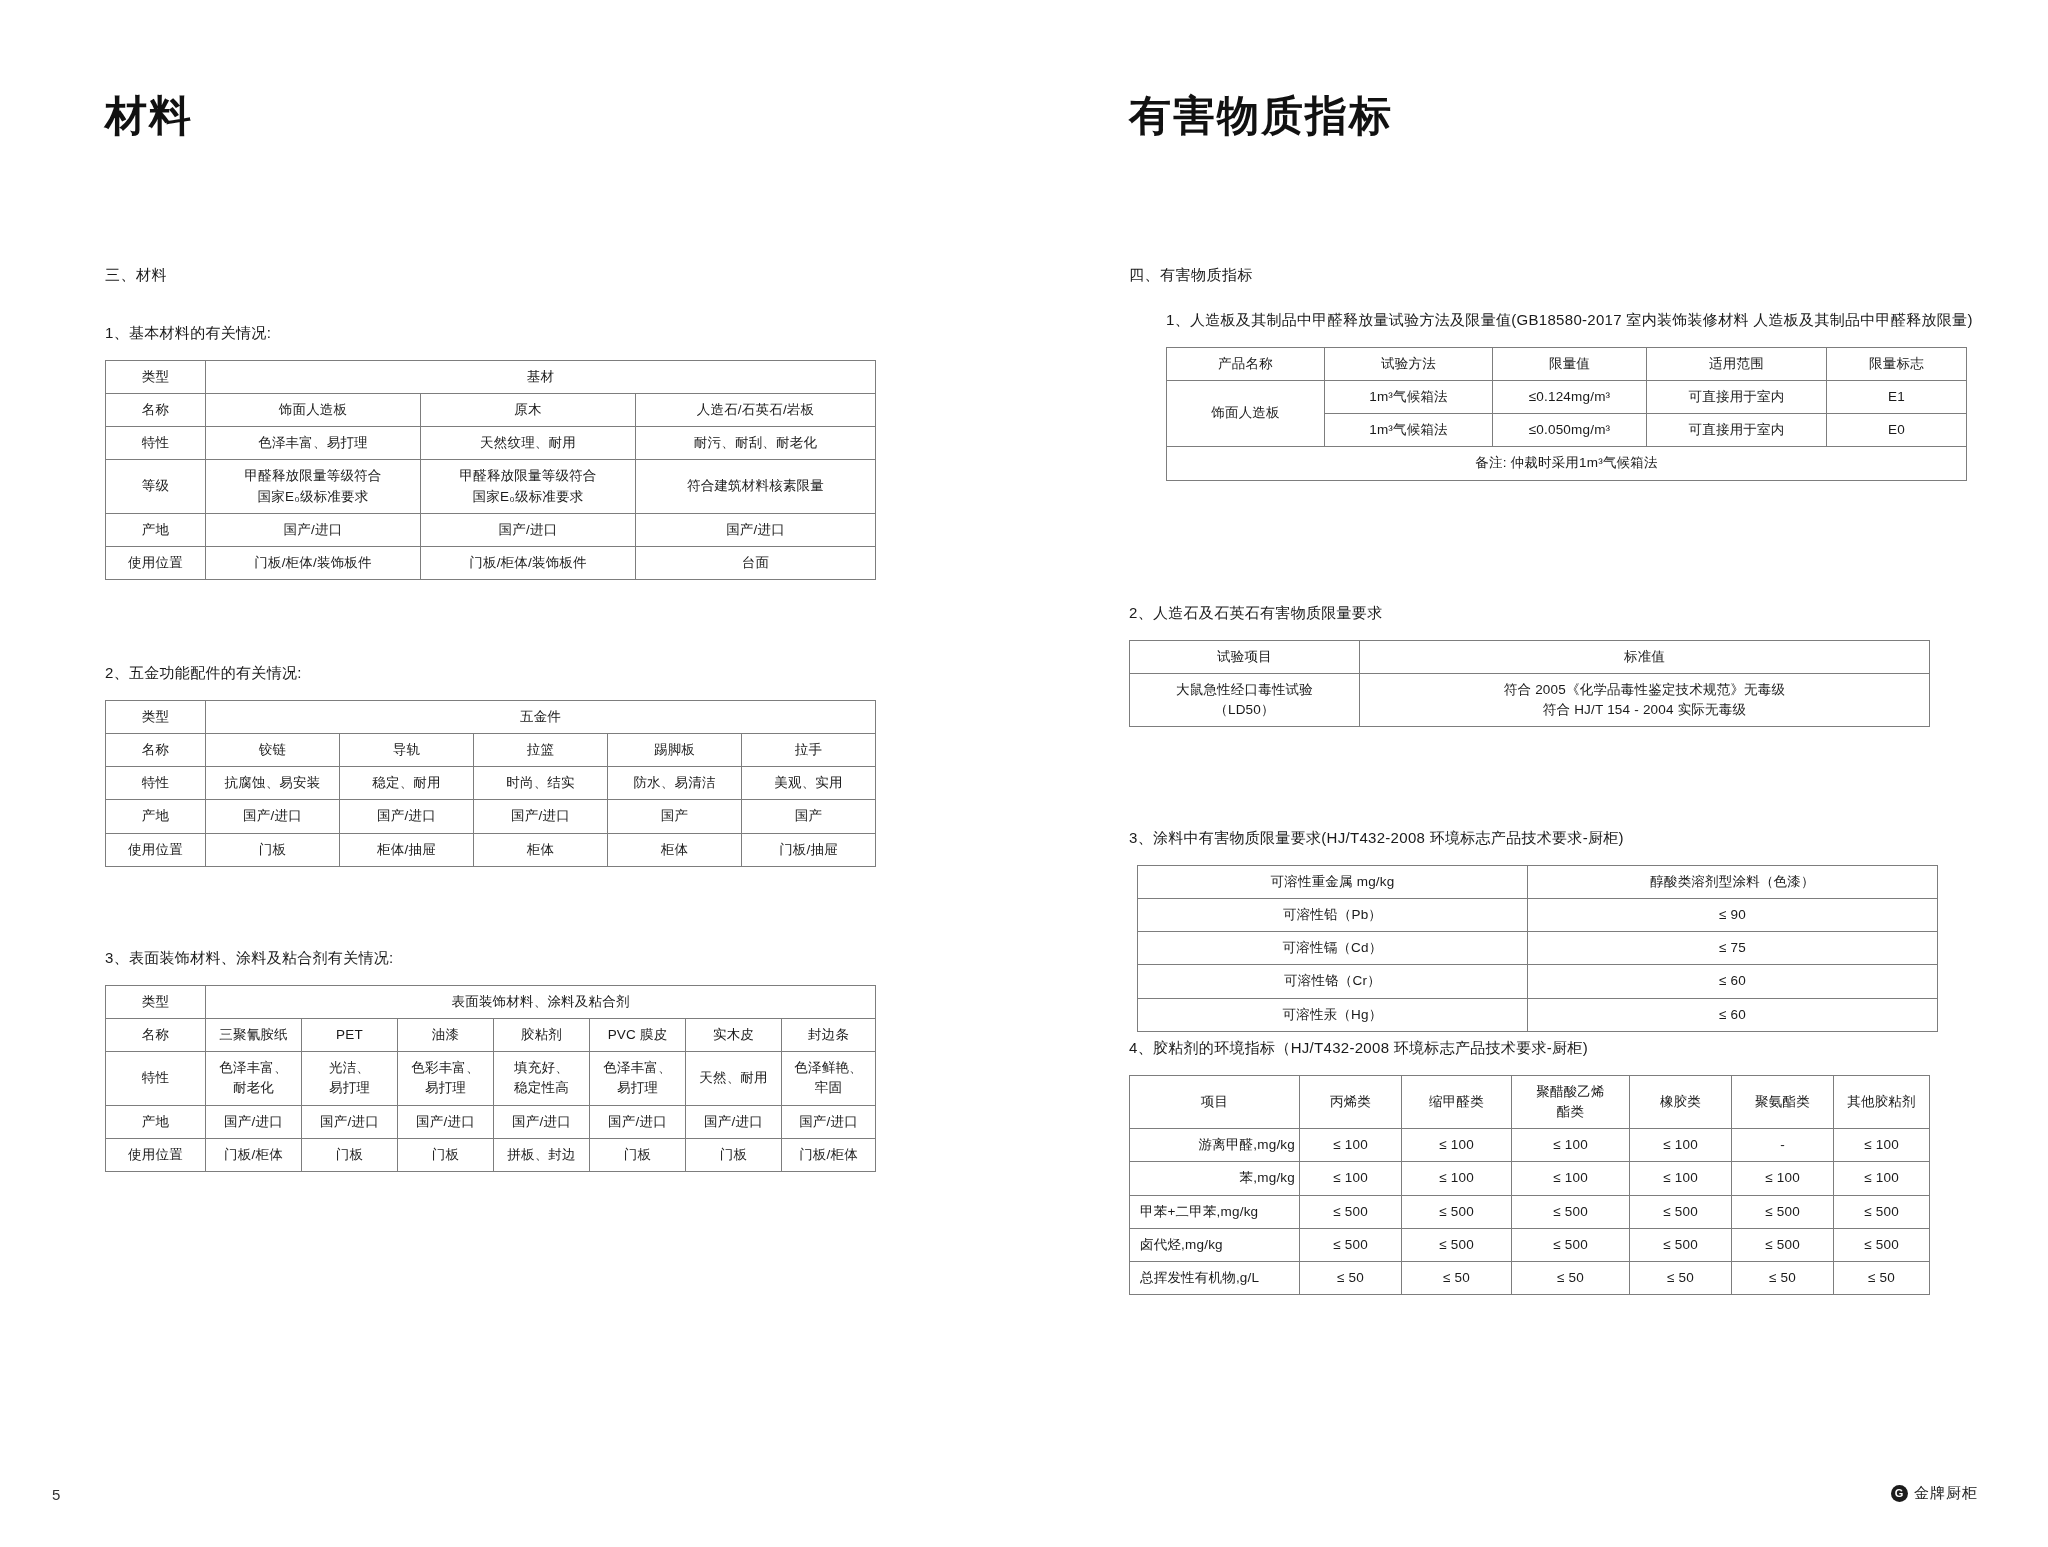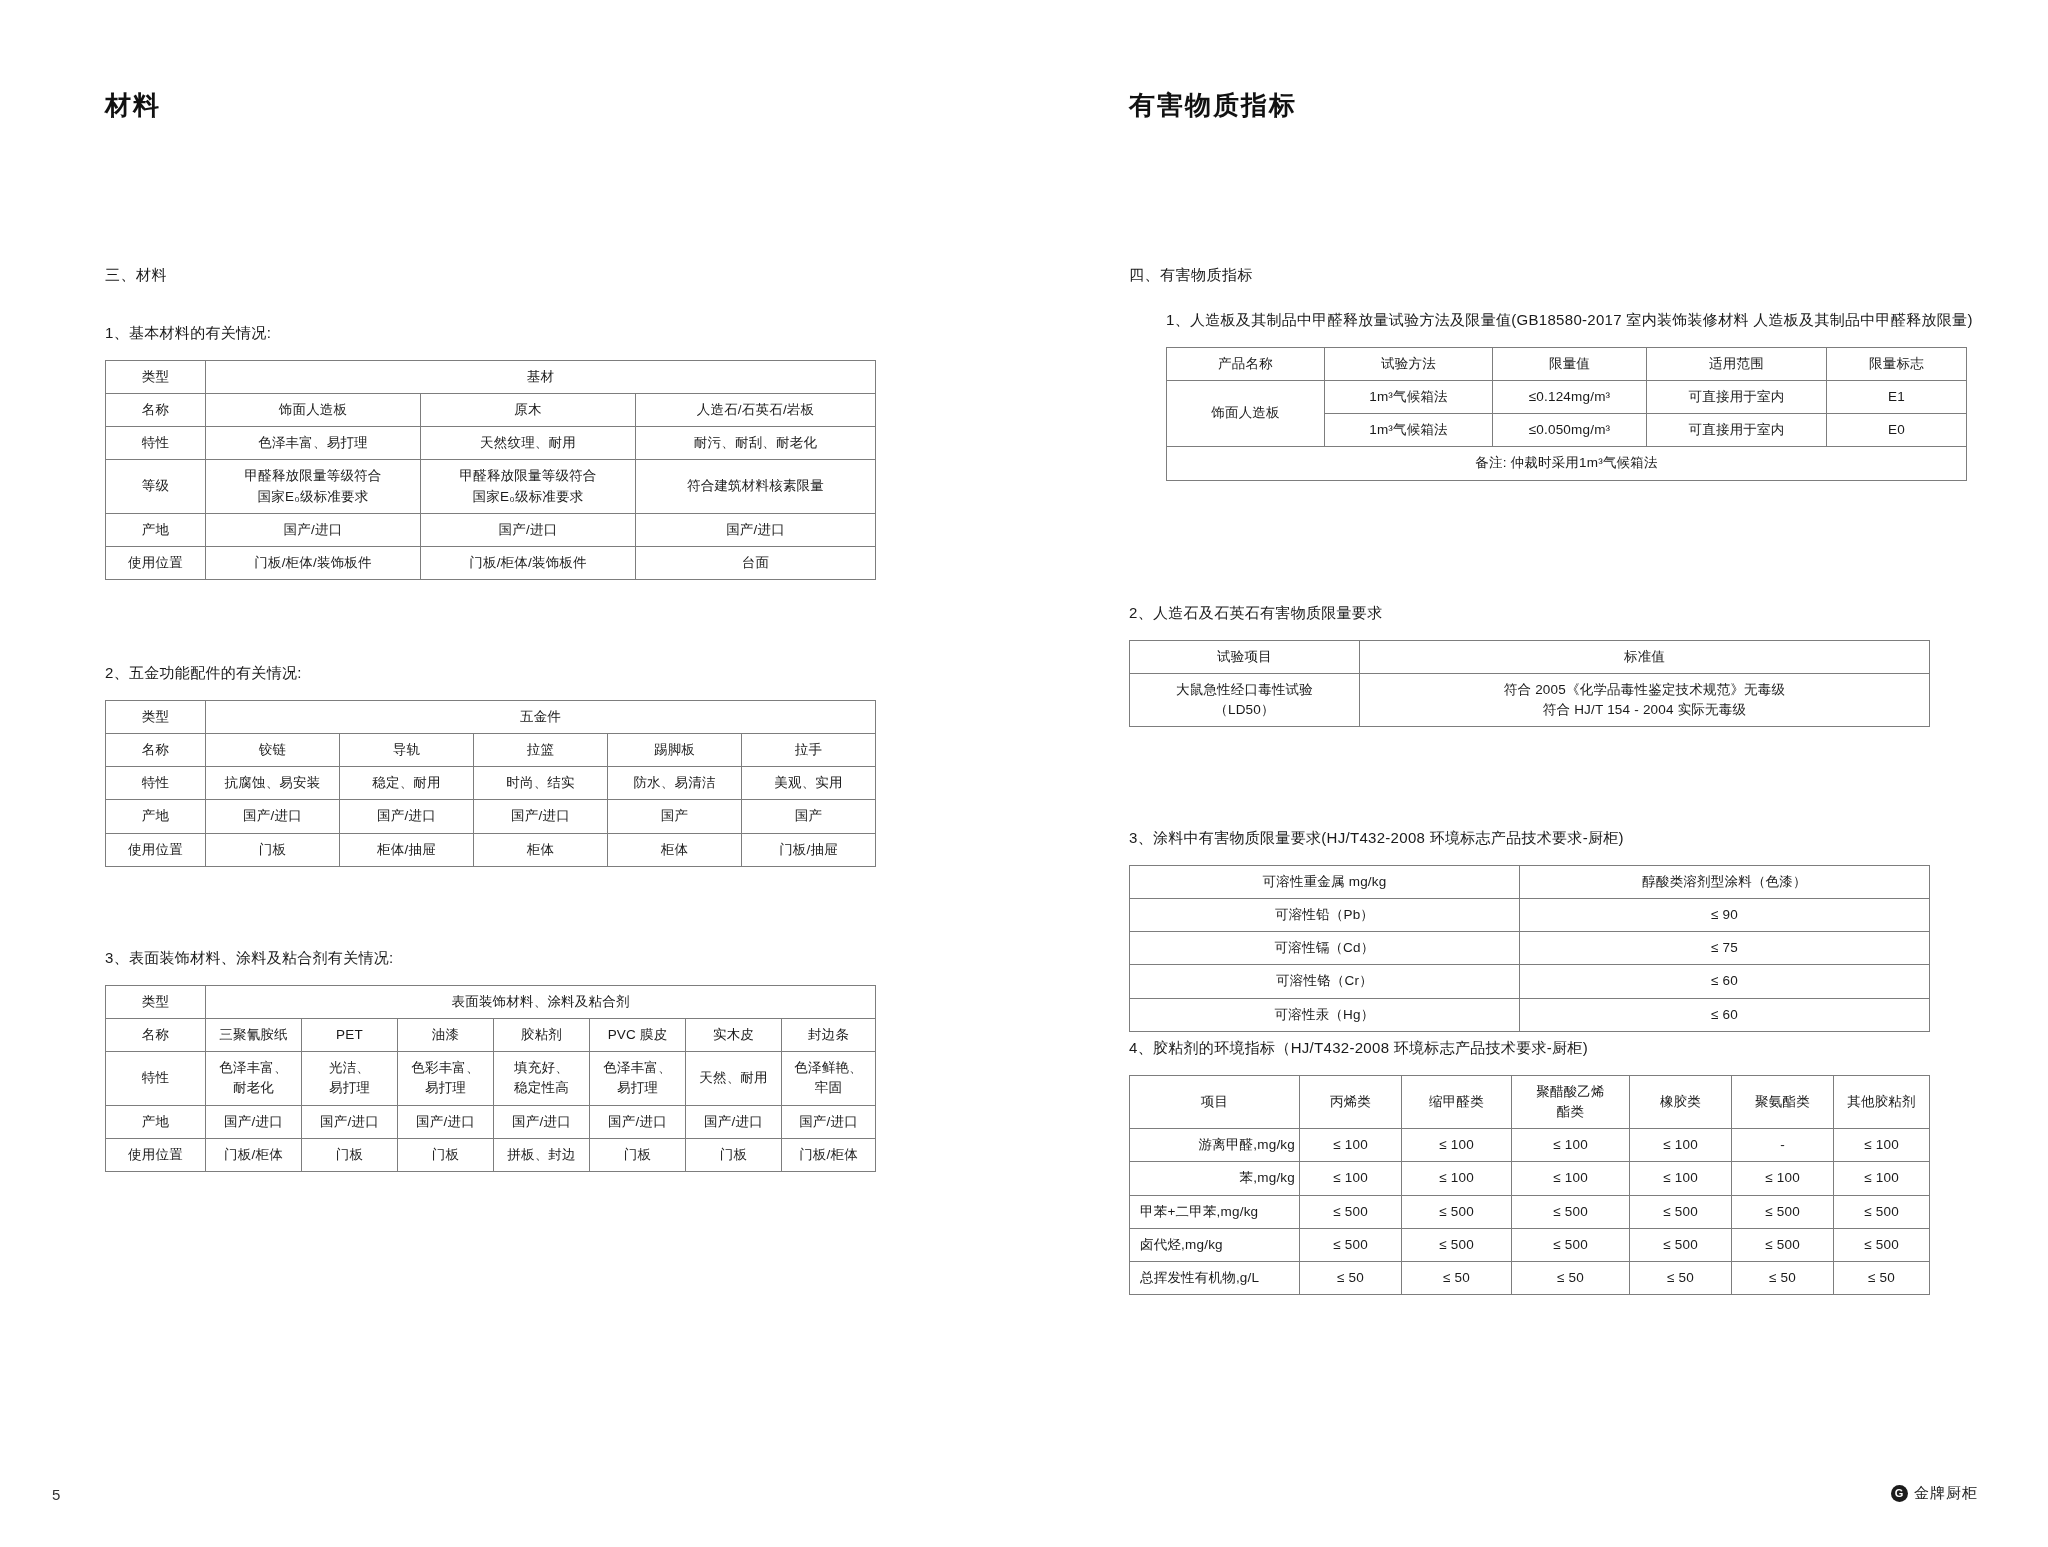--- a/index.html
+++ b/index.html
@@ -35,21 +35,21 @@
   .col.right { padding: 0 0 0 0; }
 
   .col-inner {
     position: absolute;
     top: 0; bottom: 0;
   }
   .left .col-inner  { left: 105px; right: 70px; }
   .right .col-inner { left: 105px; right: 70px; }
 
   h1.title {
-    font-size: 26px;
+    font-size: 42px;
     font-weight: 700;
     letter-spacing: 2px;
     color: #111;
     margin: 0;
     position: absolute;
     top: 88px;
     left: 0;
   }
   .section-head {
     position: absolute;
@@ -90,21 +90,21 @@
   }
 
   
   .tbl-base  { width: 770px; }
   .tbl-hw    { width: 770px; }
   .tbl-surf  { width: 770px; }
 
   
   .tbl-formaldehyde { width: 800px; }
   .tbl-stone { width: 800px; }
-  .tbl-coating { width: 800px; }
+  .tbl-coating { width: 800px; margin-left: 8px; }
   .tbl-adhesive { width: 800px; }
 
   .note-row td {
     text-align: left;
     padding-left: 14px;
   }
 
   .pagenum {
     position: absolute;
     left: 52px;

